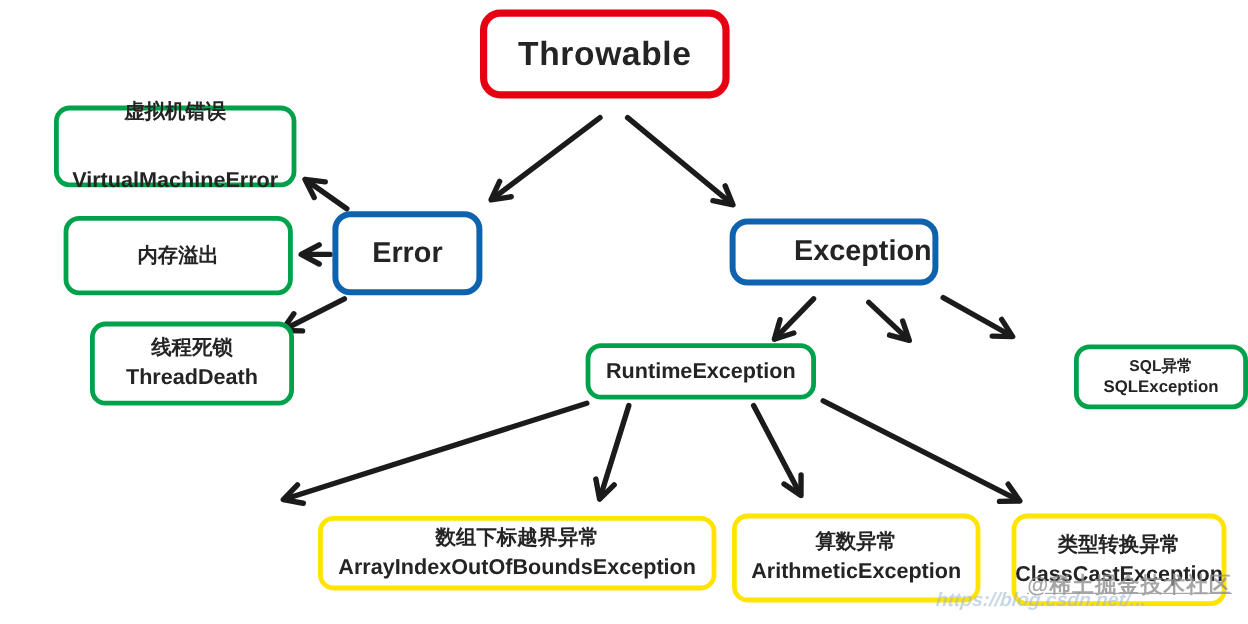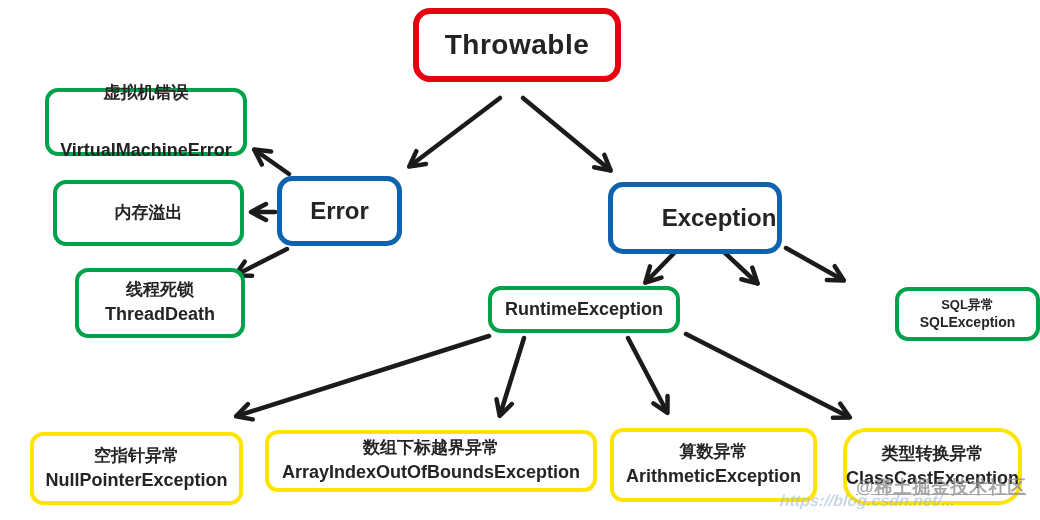--- a/index.html
+++ b/index.html
@@ -6,21 +6,21 @@
   .canvas{
     position:relative;width:1040px;height:520px;background:#ffffff;overflow:hidden;
     font-family:"Liberation Sans", sans-serif;color:#222;
   }
   .arrows{position:absolute;left:0;top:0;width:1040px;height:520px;pointer-events:none;}
   .node{
     position:absolute;box-sizing:border-box;background:#ffffff;
     display:flex;flex-direction:column;align-items:center;justify-content:center;
     text-align:center;font-weight:bold;color:#242424;line-height:1.35;
   }
-  .red   {border:6px solid #e60012;border-radius:17px;margin-left:13px;}
+  .red   {border:6px solid #e60012;border-radius:17px;}
   .blue  {border:5px solid #0f62ae;border-radius:15px;}
   .green {border:4px solid #00a14b;border-radius:13px;}
   .yellow{border:4px solid #ffe400;border-radius:13px;}
   .t-root{font-size:28px;letter-spacing:0.5px;}
   .t-mid {font-size:24px;}
   .zh{font-size:17px;}
   .en{font-size:18px;}
   .sm .zh{font-size:13px;}
   .sm .en{font-size:14px;}
   .t-single{font-size:18px;}
@@ -63,21 +63,21 @@
   </svg>
 
   <div class="node red" style="left:400px;top:8px;width:208px;height:74px;">
     <span class="t-root">Throwable</span>
   </div>
 
   <div class="node blue" style="left:277px;top:176px;width:125px;height:70px;">
     <span class="t-mid">Error</span>
   </div>
 
-  <div class="node blue" style="left:608px;top:182px;width:174px;height:72px;padding-left:48px;">
+  <div class="node blue" style="left:608px;top:182px;width:174px;height:56px;padding-left:48px;">
     <span class="t-mid">Exception</span>
   </div>
 
   <div class="node green" style="left:45px;top:88px;width:202px;height:68px;gap:33px;">
     <span class="zh">虚拟机错误</span>
     <span class="en">VirtualMachineError</span>
   </div>
 
   <div class="node green" style="left:53px;top:180px;width:191px;height:66px;">
     <span class="zh">内存溢出</span>
@@ -91,36 +91,32 @@
   <div class="node green" style="left:488px;top:286px;width:192px;height:47px;">
     <span class="t-single">RuntimeException</span>
   </div>
 
 
   <div class="node green sm" style="left:895px;top:287px;width:145px;height:54px;">
     <span class="zh">SQL异常</span>
     <span class="en">SQLException</span>
   </div>
 
-  <div class="node yellow" style="left:30px;top:432px;width:213px;height:73px;">
-    <span class="zh">空指针异常</span>
-    <span class="en">NullPointerException</span>
-  </div>
 
   <div class="node yellow" style="left:265px;top:430px;width:332px;height:62px;">
     <span class="zh">数组下标越界异常</span>
     <span class="en">ArrayIndexOutOfBoundsException</span>
   </div>
 
   <div class="node yellow" style="left:610px;top:428px;width:207px;height:74px;">
     <span class="zh">算数异常</span>
     <span class="en">ArithmeticException</span>
   </div>
 
-  <div class="node yellow" style="left:843px;top:428px;width:179px;height:77px;border-radius:23px;">
+  <div class="node yellow" style="left:843px;top:428px;width:179px;height:77px;">
     <span class="zh">类型转换异常</span>
     <span class="en">ClassCastException</span>
   </div>
 
   <div class="wm-url">https://blog.csdn.net/...</div>
   <div class="wm-community">@稀土掘金技术社区</div>
 
 </div>
 
 </body></html>

